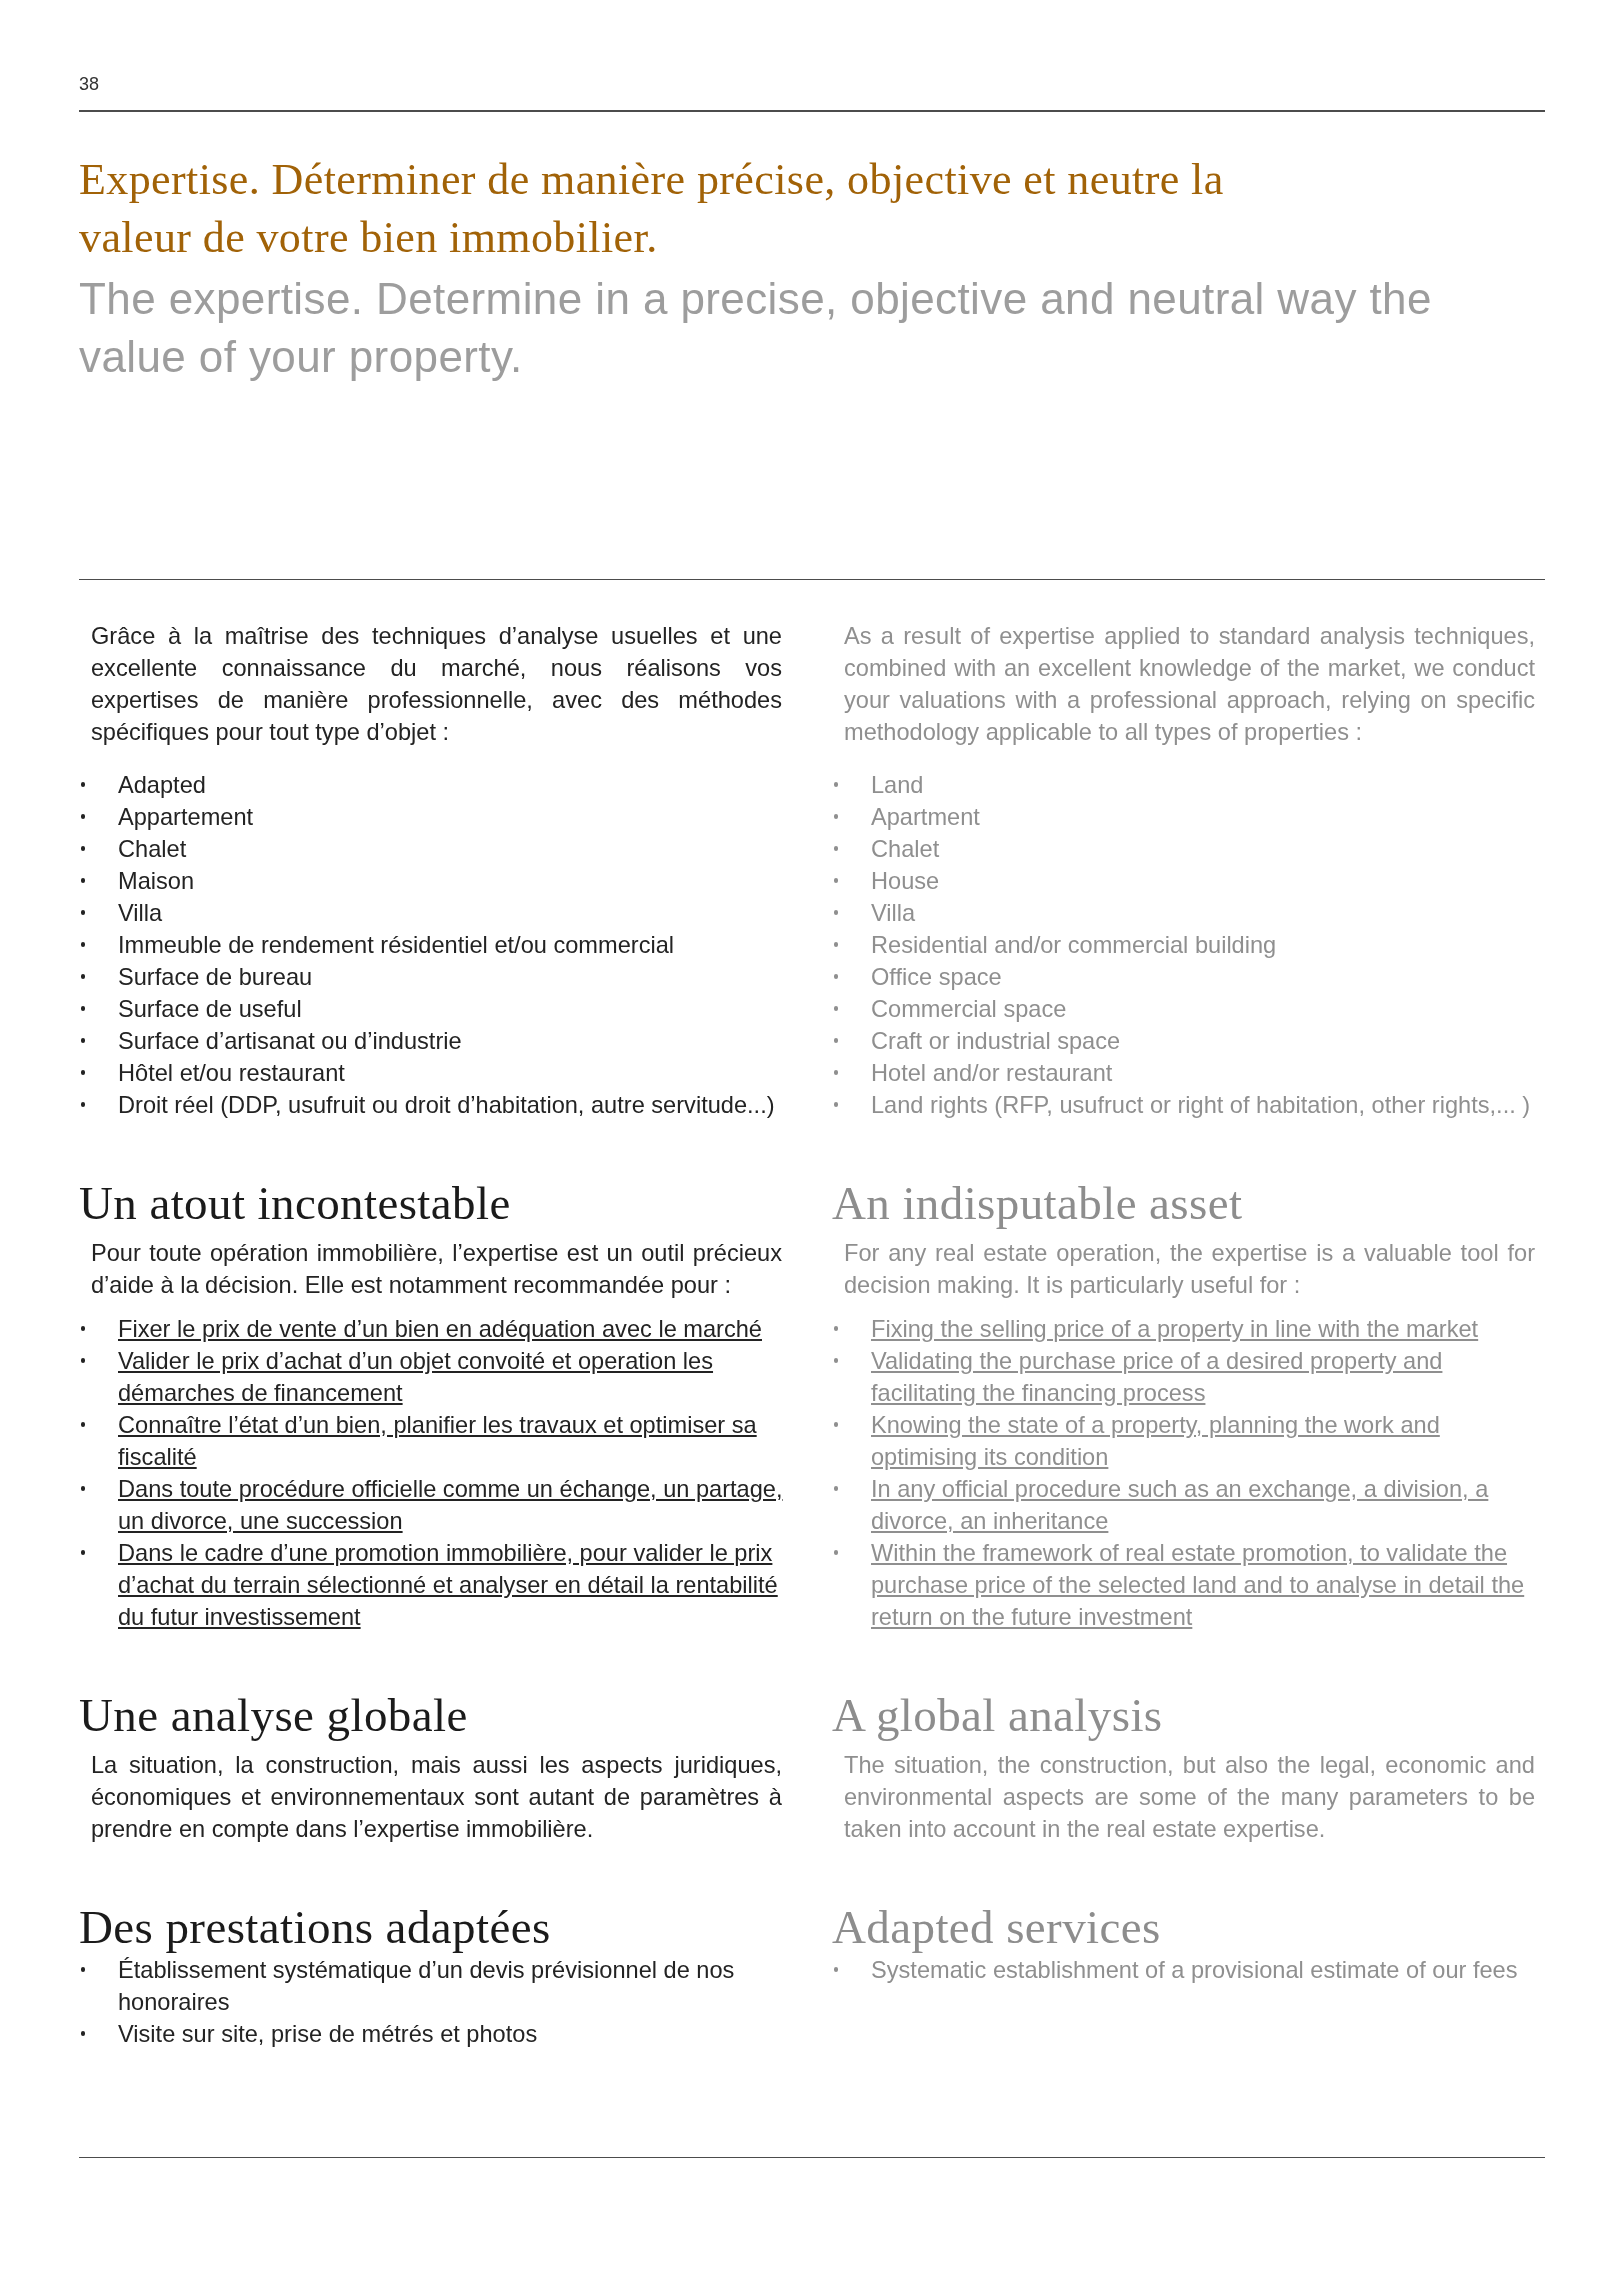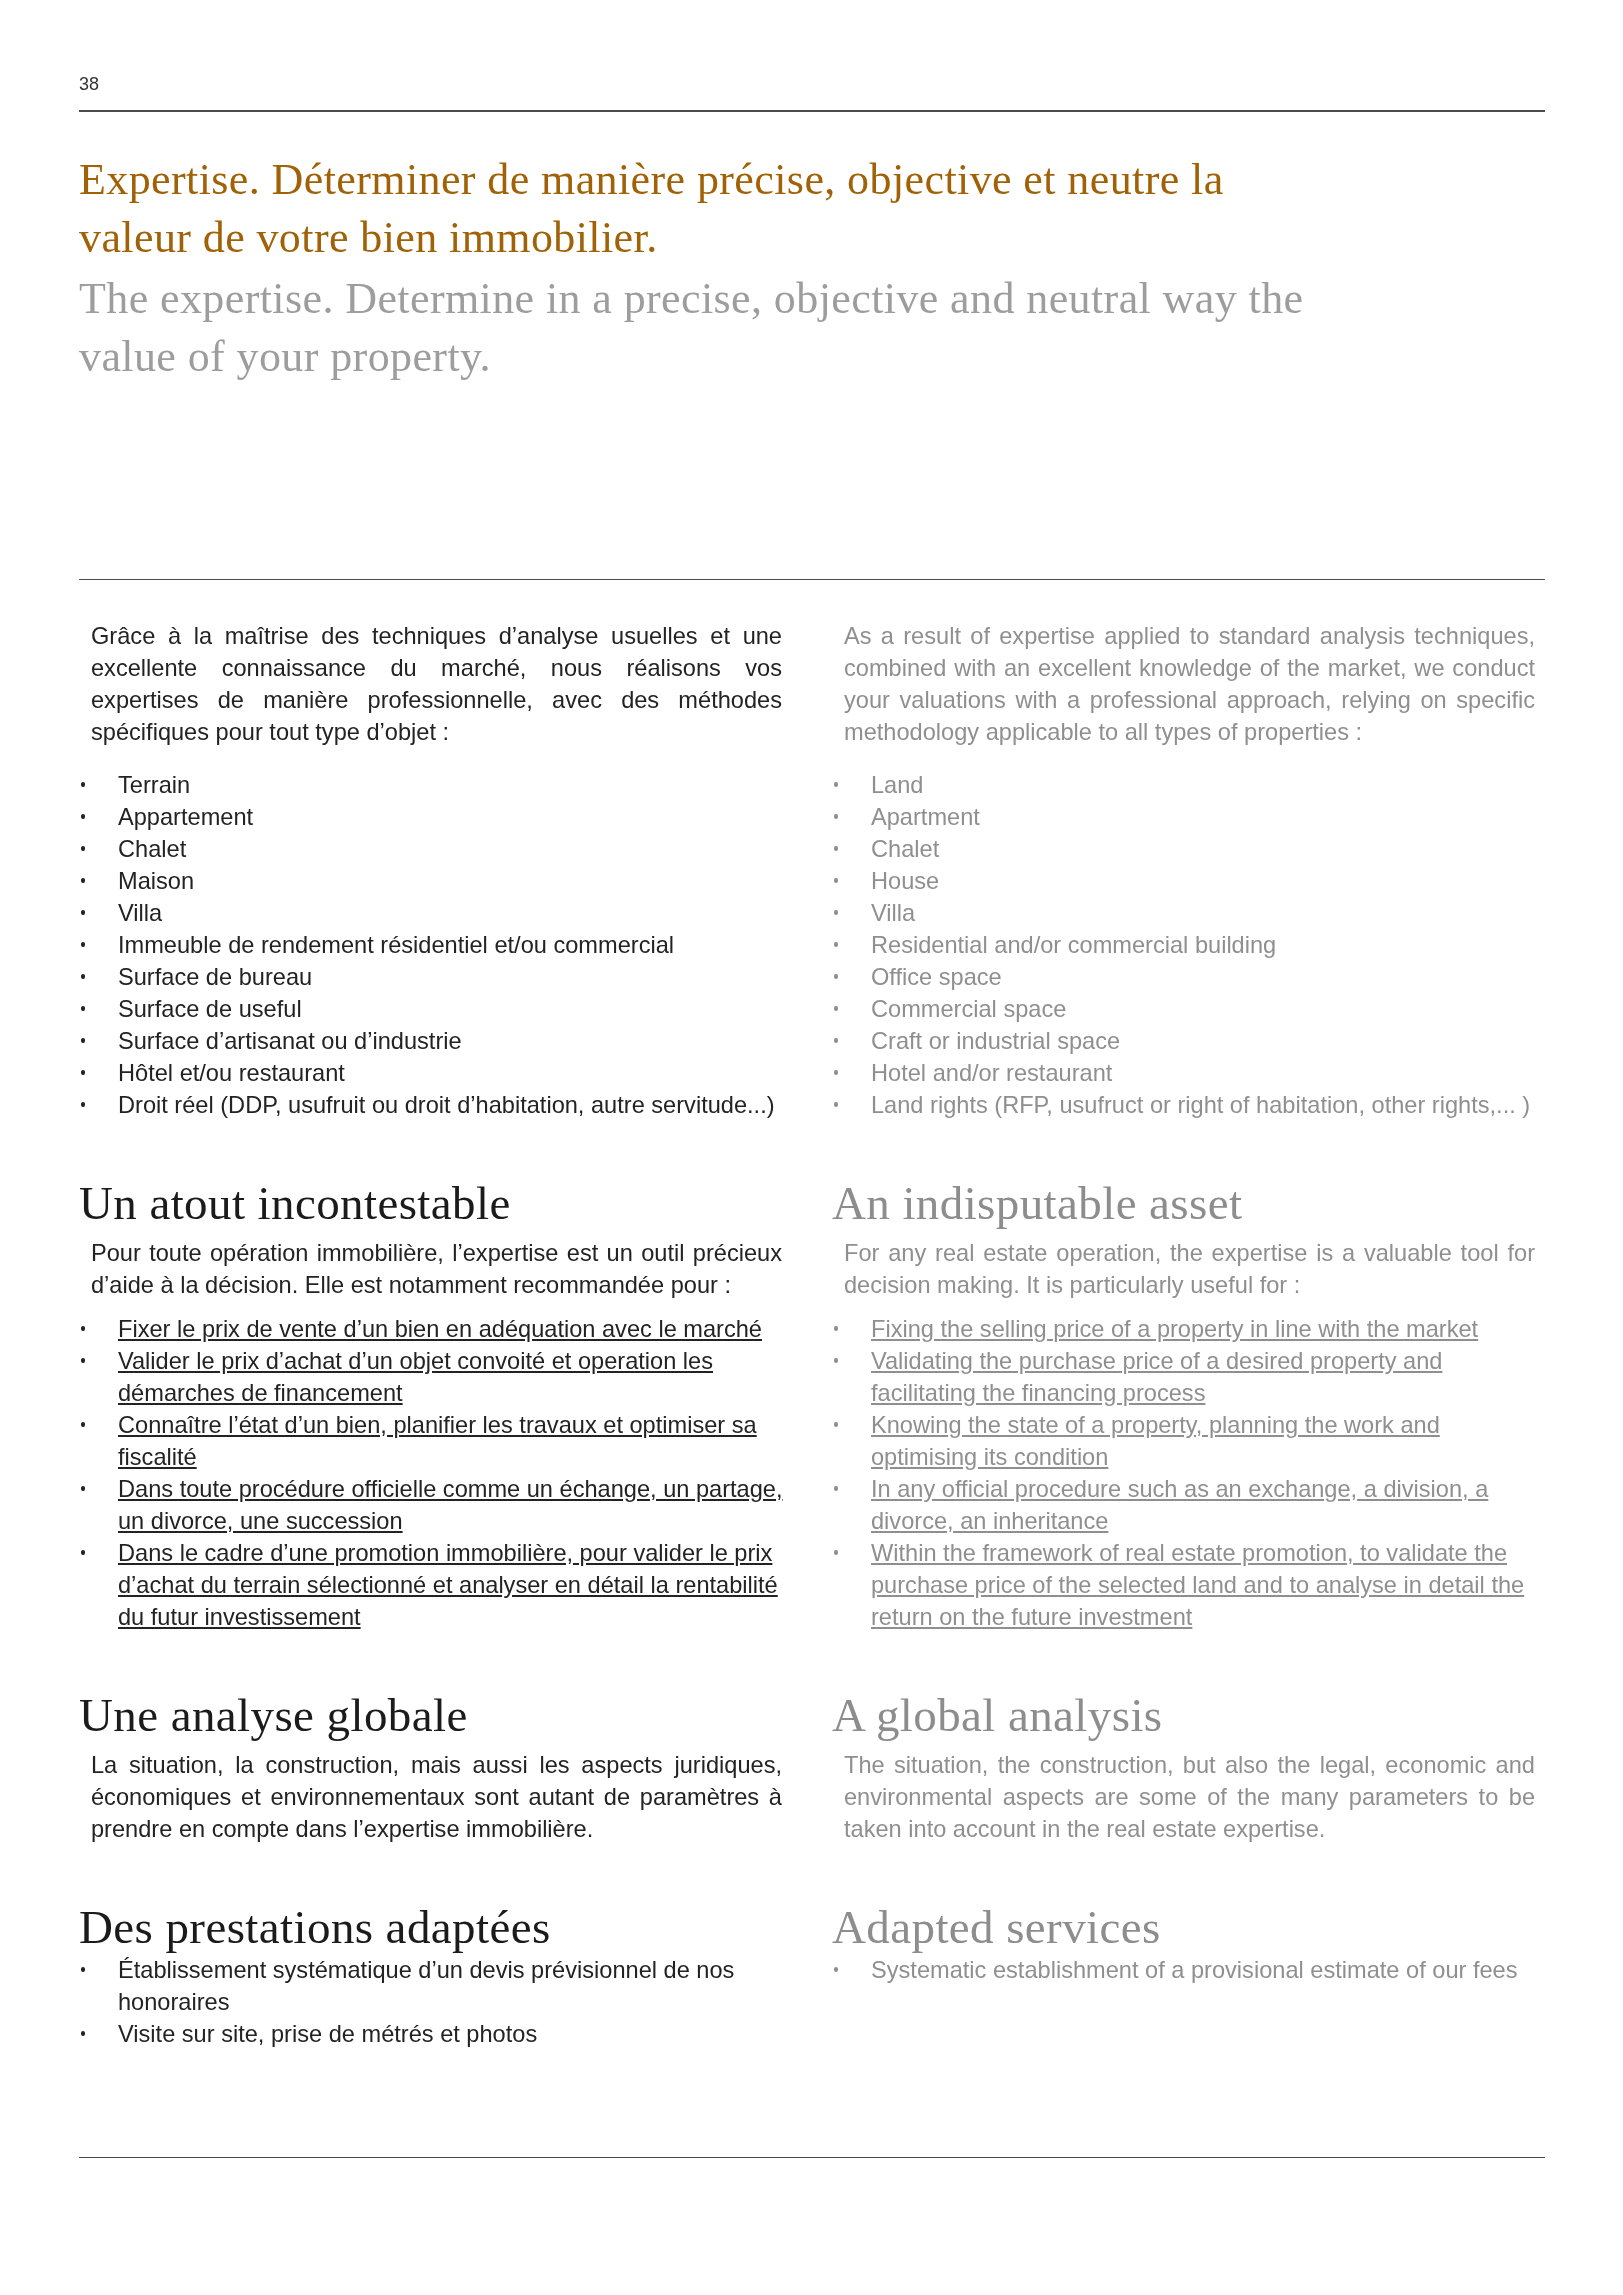--- a/index.html
+++ b/index.html
@@ -38,21 +38,21 @@
     margin:39px 0 0;
     font-family:"Liberation Serif","DejaVu Serif",serif;
     font-weight:400;
     font-size:44px;line-height:58px;
     color:#a16207;
     letter-spacing:0.4px;
   }
   .title .tline,.subtitle .tline{display:block;}
   .subtitle{
     margin:3.1px 0 0;
-    font-family:Liberation Serif, serif;
+    font-family:Liberation Sans, sans-serif;
     font-weight:400;
     font-size:44px;line-height:58px;
     color:var(--subtitle-gray,#9d9d9d);
     letter-spacing:0.4px;
   }
   .columns{
     margin-top:28px;
     display:grid;
     grid-template-columns:715px 715px;
     column-gap:38px;
@@ -107,21 +107,21 @@
 
     <div class="columns">
 
       <div class="col col-fr">
         <p class="intro">Grâce à la maîtrise des techniques d’analyse usuelles et une excellente connaissance du marché, nous réalisons vos expertises de manière professionnelle, avec des méthodes spécifiques pour tout type d’objet :</p>
 
         <ul class="list">
 
             <li class="li">
               <span class="dot"></span>
-              <span class="li-text">Terrain</span>
+              <span class="li-text">Adapted</span>
             </li>
 
             <li class="li">
               <span class="dot"></span>
               <span class="li-text">Appartement</span>
             </li>
 
             <li class="li">
               <span class="dot"></span>
               <span class="li-text">Chalet</span>

